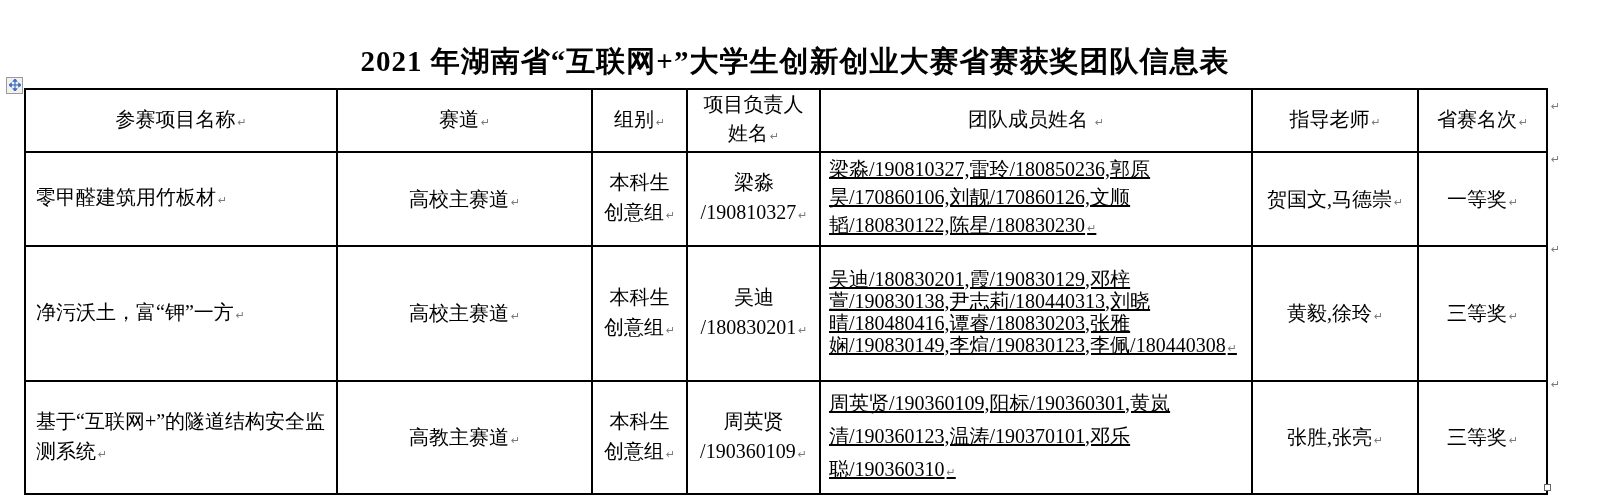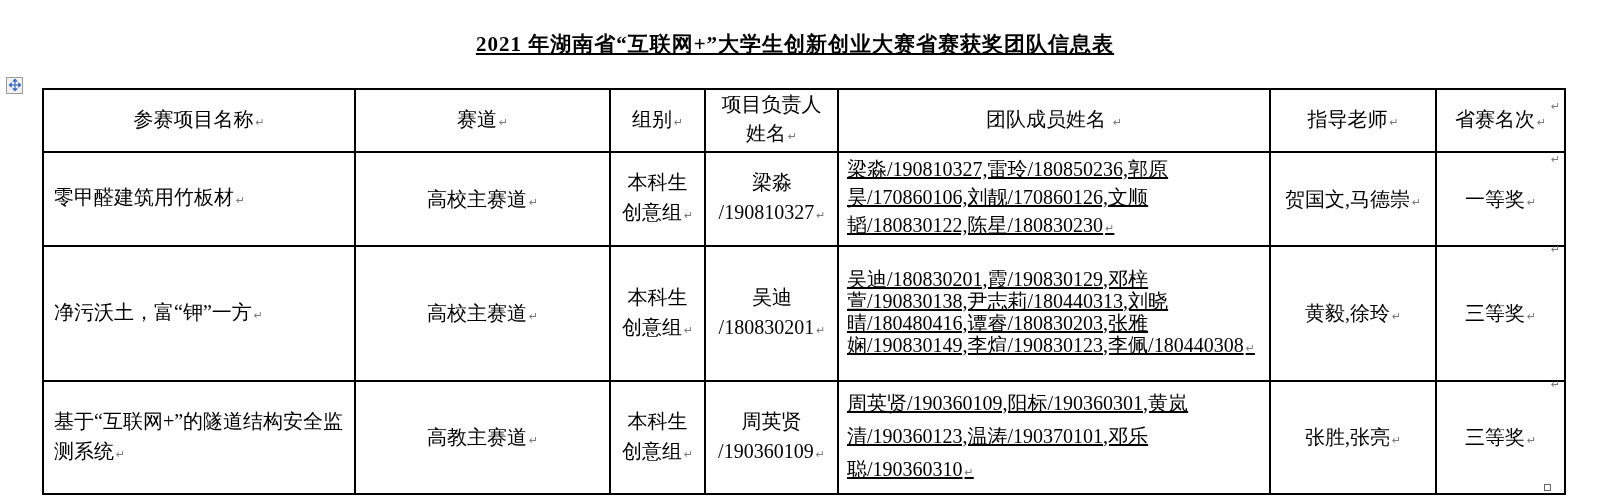--- a/index.html
+++ b/index.html
@@ -1,28 +1,28 @@
 <!DOCTYPE html>
 <html><head>
 <meta charset="utf-8">
 <style>
   * { margin:0; padding:0; box-sizing:border-box; }
   html,body { width:1608px; height:502px; background:#ffffff; overflow:hidden;
     font-family:"Liberation Serif","DejaVu Serif",serif; color:#000; }
   .page { position:relative; width:1608px; height:502px; background:#fff; }
 
-  .doc-title { position:absolute; top:30px; left:0; width:1590px; text-align:center;
-    font-size:21px; font-weight:700; letter-spacing:1px;text-decoration:underline; }
+  .doc-title { position:absolute; top:42px; left:0; width:1590px; text-align:center;
+    font-size:29px; font-weight:700; letter-spacing:1px; }
 
   
   .move-handle { position:absolute; left:6px; top:77px; width:17px; height:17px;
     background:#f1f1f1; border:1px solid #9a9a9a; display:flex; align-items:center;
     justify-content:center; cursor:move; }
 
-  table.award { position:absolute; left:42px; top:88px; width:1522px;
+  table.award { position:absolute; left:24px; top:88px; width:1522px;
     border-collapse:collapse; table-layout:fixed; }
   table.award td, table.award th { border:2px solid #000; vertical-align:middle;
     font-size:20px; font-weight:400; overflow:hidden; }
 
   th .hdr { display:block; text-align:center; white-space:pre-line; line-height:29px; }
 
   .c-project { text-align:left; padding:4px 6px 4px 10px; line-height:30px; }
   .c-track   { text-align:center; }
   .c-group   { text-align:center; white-space:pre-line; line-height:30px;margin-top:33px; }
   .c-leader  { text-align:center; padding-left:1px; white-space:pre-line; line-height:30px; }

